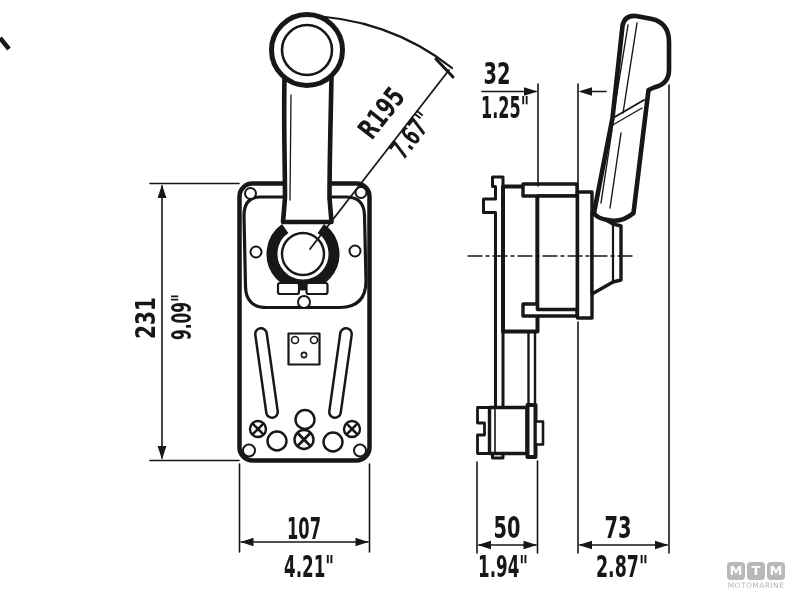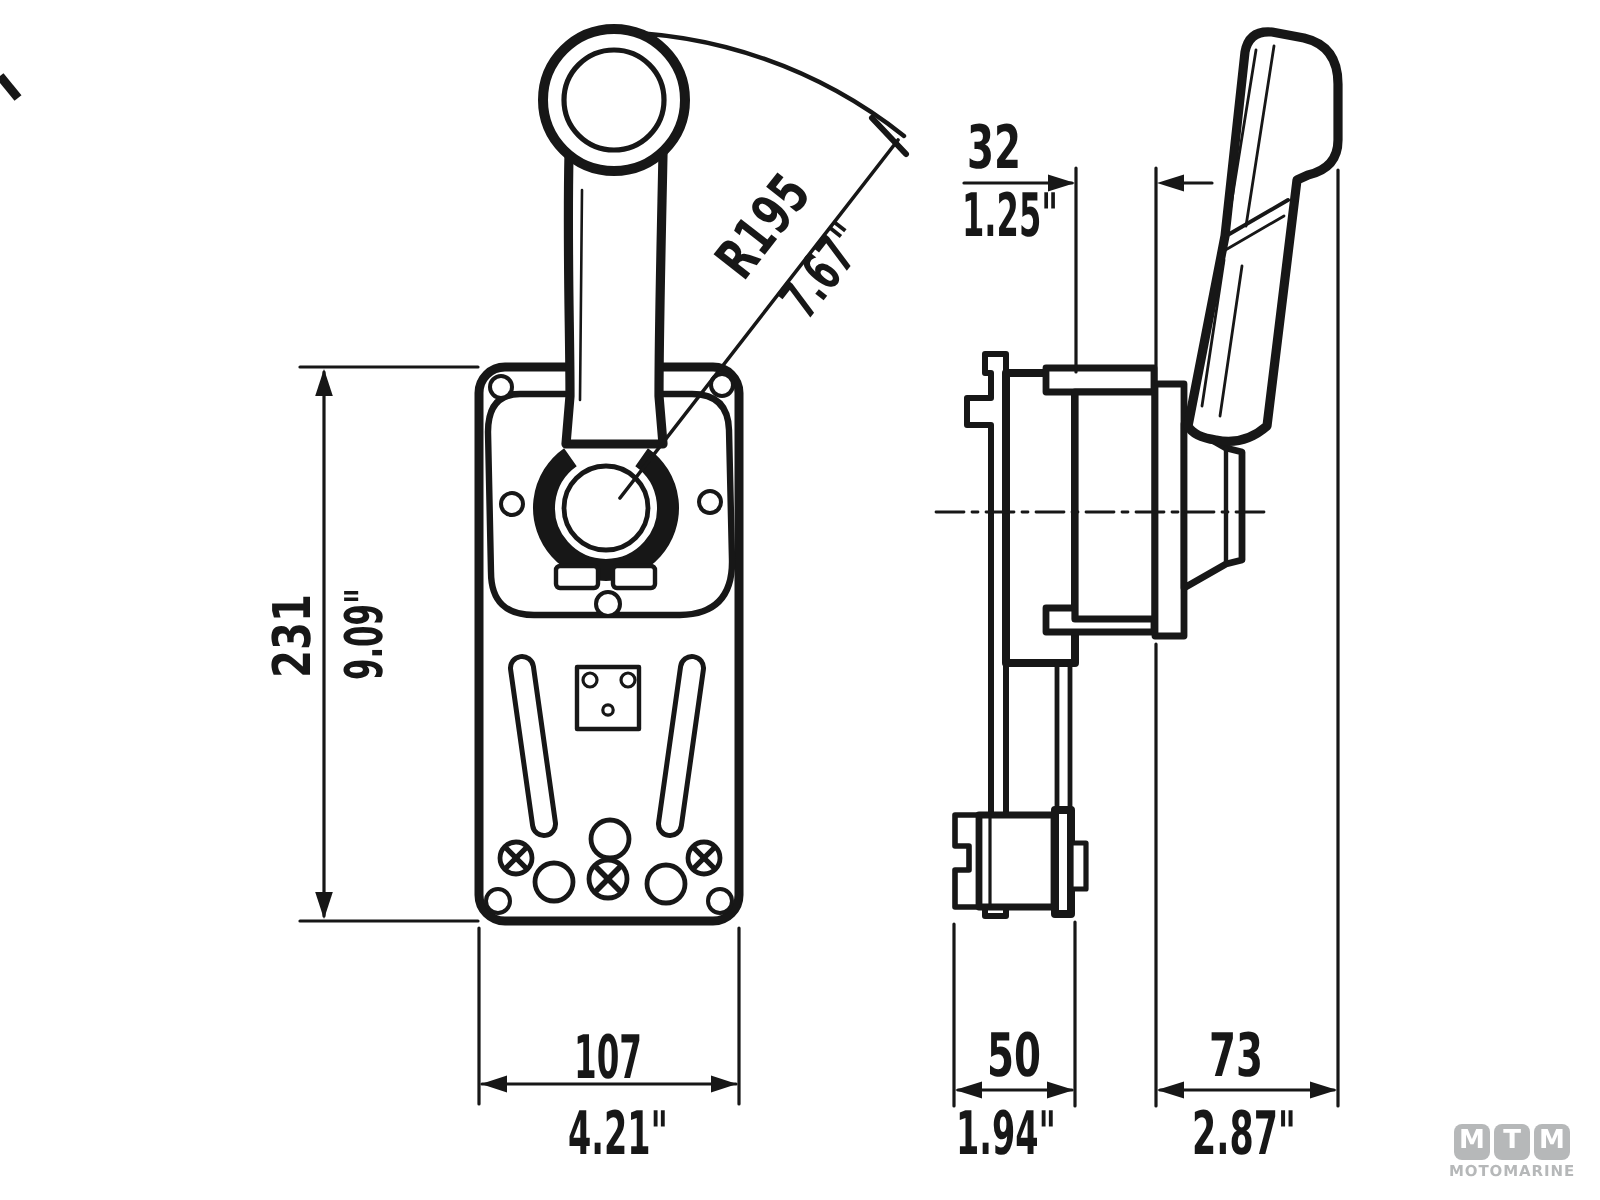--- a/index.html
+++ b/index.html
@@ -4,21 +4,21 @@
 <style>
   html,body{margin:0;padding:0;}
   body{width:800px;height:600px;background:#ffffff;position:relative;overflow:hidden;}
   svg{position:absolute;left:0;top:0;}
   .lbl{font-family:"DejaVu Sans",sans-serif;font-weight:700;fill:#171717;}
   .ink{stroke:#171717;}
   .logo{position:absolute;right:11px;bottom:10px;width:66px;text-align:center;}
   .tiles{display:flex;gap:2px;justify-content:center;}
   .tile{width:18px;height:18px;background:#b6b8b9;border-radius:4px;color:#ffffff;
         font-family:"DejaVu Sans",sans-serif;font-weight:700;font-size:13px;line-height:18px;text-align:center;}
-  .wordmark{font-family:"DejaVu Sans",sans-serif;font-weight:700;font-size:7.5px;color:#b6b8b9;
+  .wordmark{font-family:"DejaVu Sans",sans-serif;font-weight:400;font-size:7.5px;color:#b6b8b9;
             letter-spacing:0.45px;margin-top:1px;white-space:nowrap;}
 </style>
 </head>
 <body>
 
 <svg width="800" height="600" viewBox="0 0 800 600">
 
   <line x1="0" y1="38" x2="9" y2="49" class="ink" stroke-width="4.5"></line>
 
   <g fill="none" stroke-linecap="round" stroke-linejoin="round">

